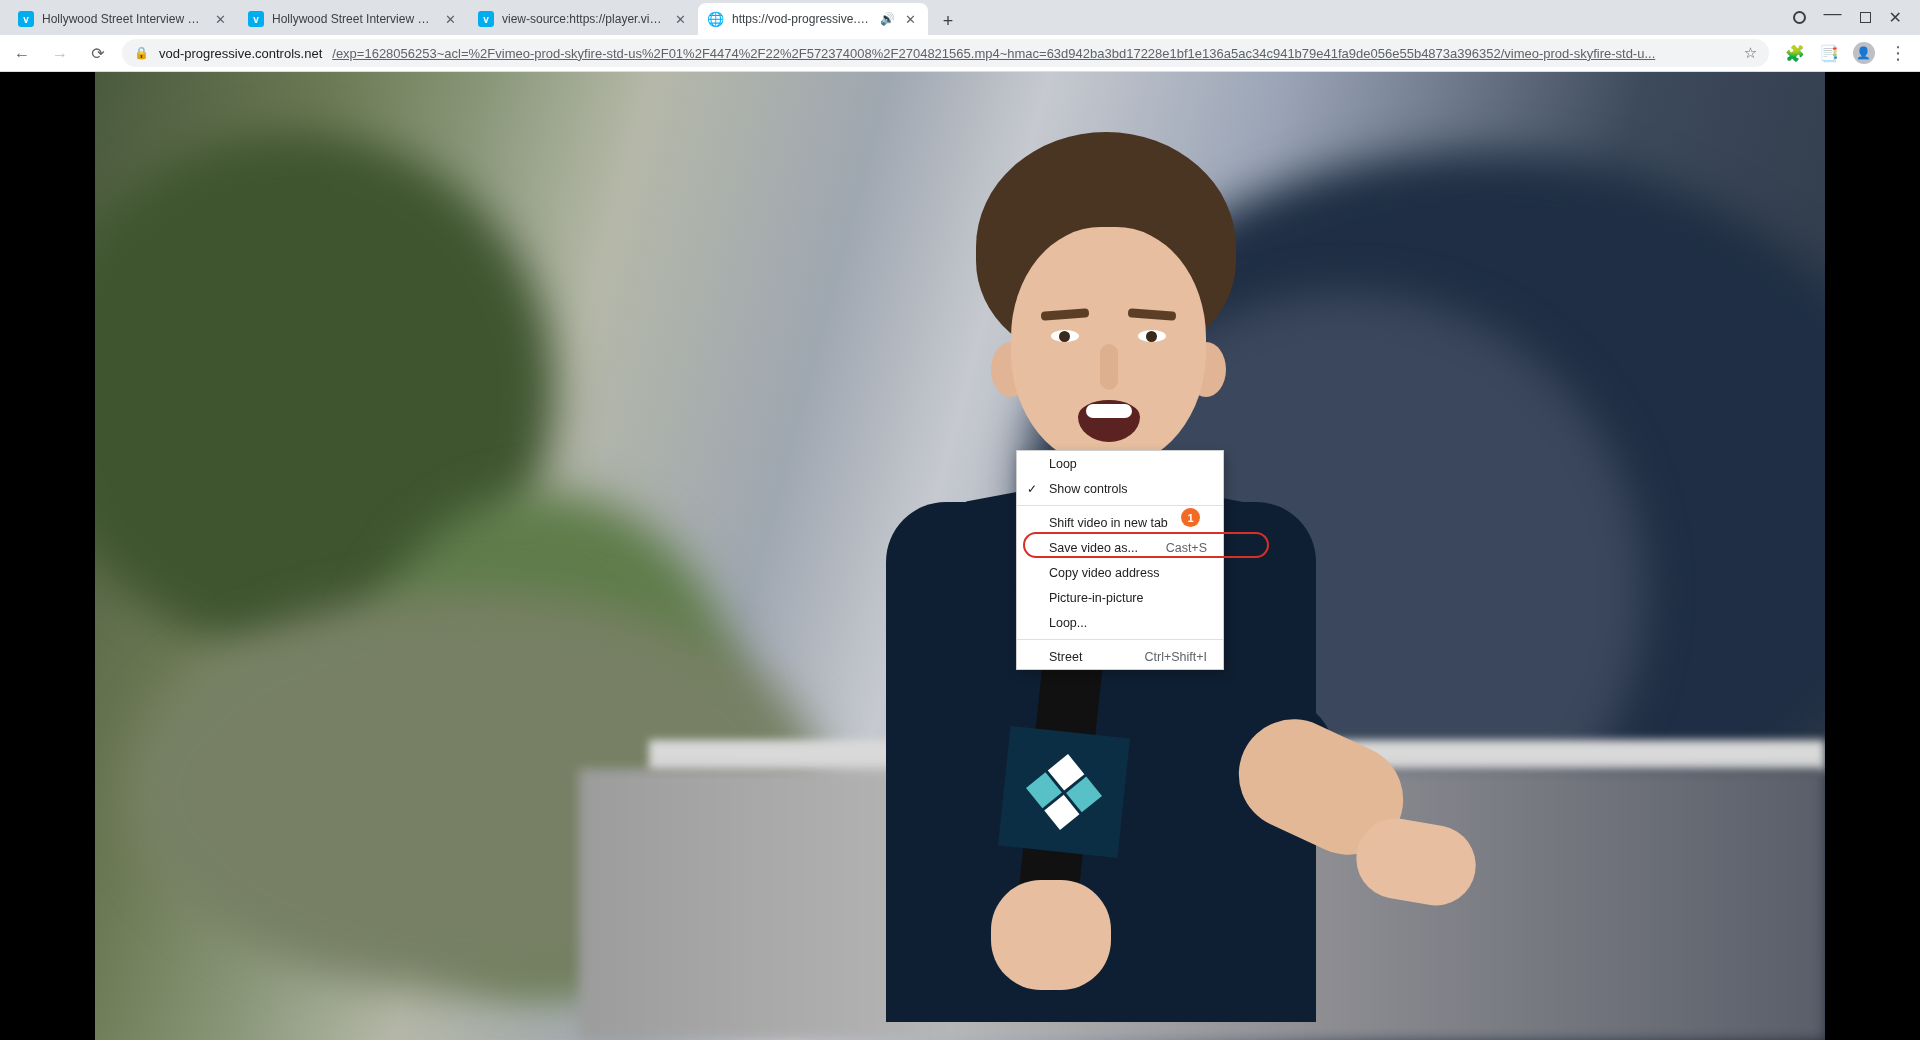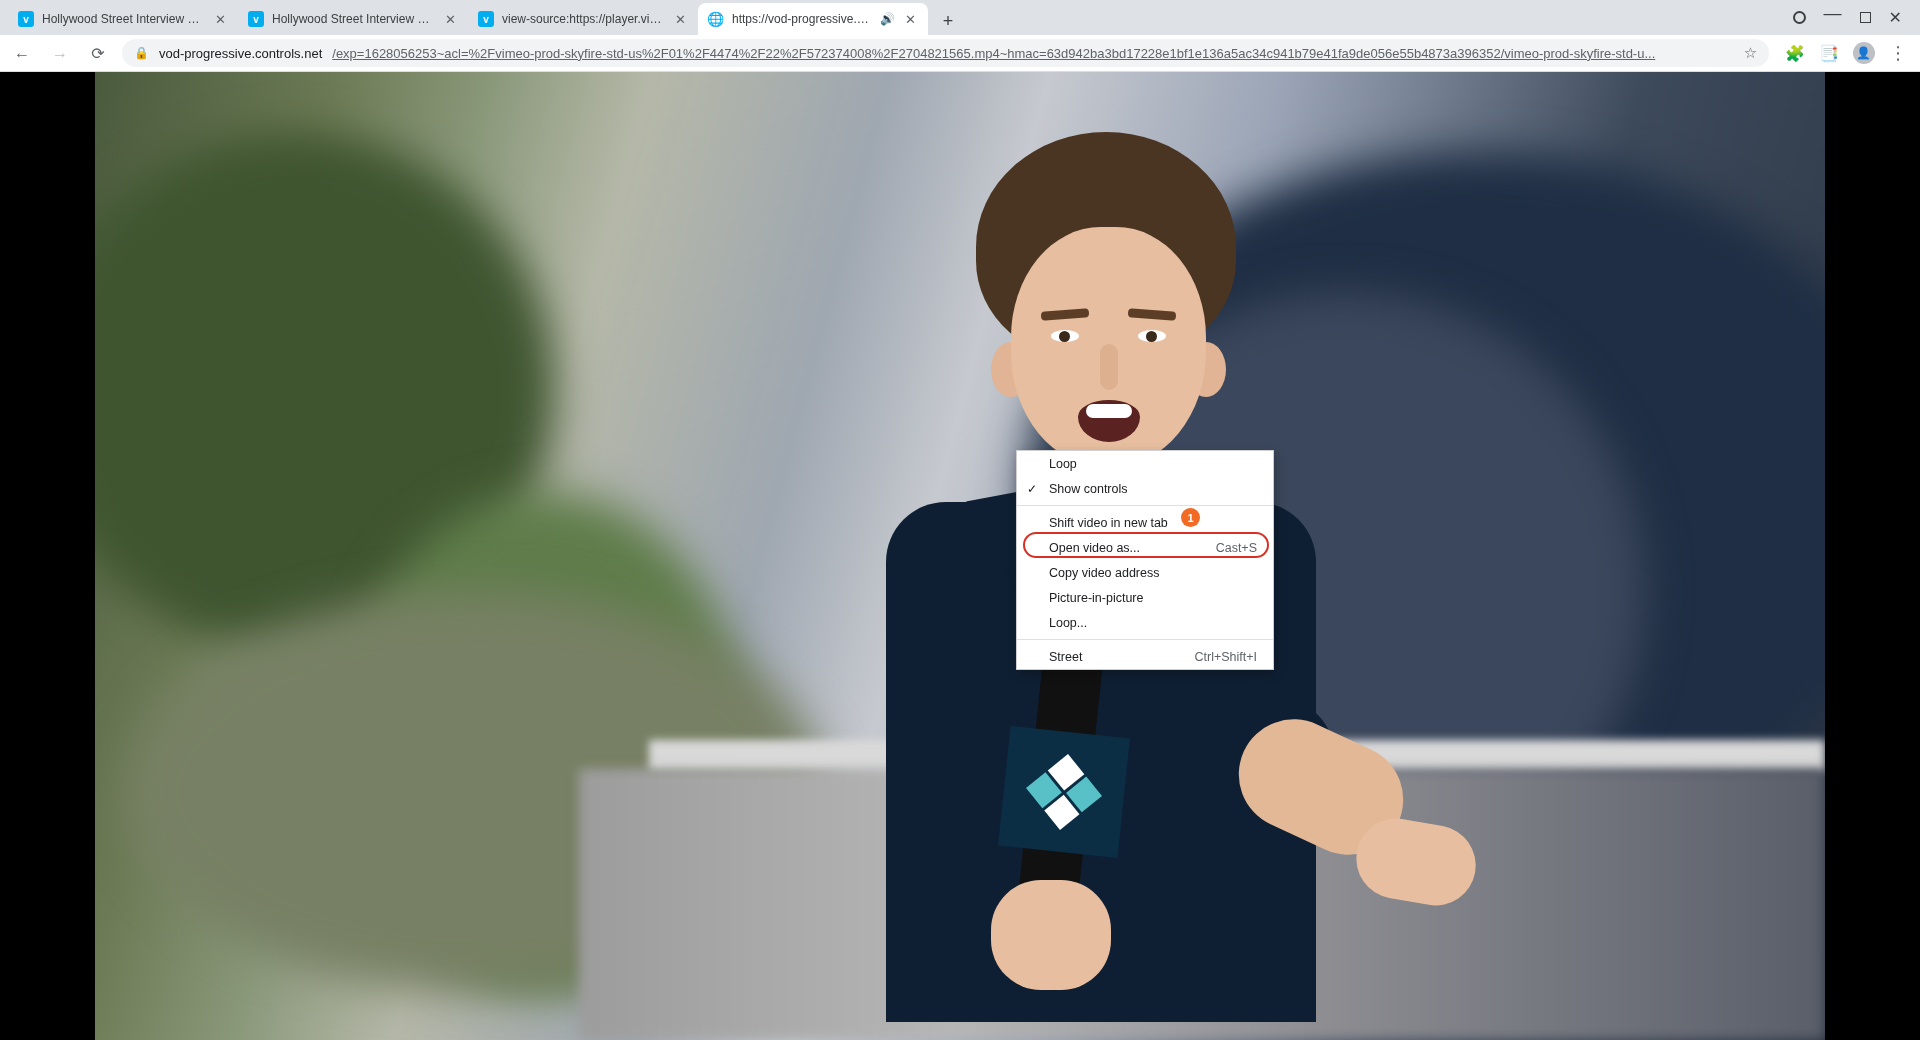--- a/index.html
+++ b/index.html
@@ -85,21 +85,21 @@
 
   .mic    { position:absolute; top:428px; left:175px; width:60px; height:430px; background:#111; border-radius:30px 30px 16px 16px; transform:rotate(6deg);}
   .mic-flag{position:absolute; top:600px; left:148px; width:120px; height:120px; background:#0b2e45; transform:rotate(6deg); display:flex; align-items:center; justify-content:center;}
   .mic-flag .logo{ width:54px; height:54px; transform:rotate(45deg); display:grid; grid-template:1fr 1fr/1fr 1fr; gap:3px;}
   .mic-flag .logo span:nth-child(1){background:#fff;}
   .mic-flag .logo span:nth-child(2){background:#57c1c7;}
   .mic-flag .logo span:nth-child(3){background:#57c1c7;}
   .mic-flag .logo span:nth-child(4){background:#fff;}
 
   
-  .ctx-menu { position:absolute; left:1016px; top:450px; width:258px; background:#fff; border:1px solid #cfcfcf; box-shadow: 2px 4px 10px rgba(0,0,0,.25); font-size:12.5px; color:#202124;}
+  .ctx-menu { position:absolute; left:1016px; top:450px; width:208px; background:#fff; border:1px solid #cfcfcf; box-shadow: 2px 4px 10px rgba(0,0,0,.25); font-size:12.5px; color:#202124;}
   .ctx-item { height:25px; display:flex; align-items:center; padding:0 16px 0 32px; position:relative; cursor:default;}
   .ctx-item .chk{ position:absolute; left:10px; font-size:12px;}
   .ctx-item .kbd{ margin-left:auto; color:#5f6368;}
   .ctx-sep  { height:1px; background:#e0e0e0; margin:4px 0;}
 
   .annot-ring { position:absolute; left:1023px; top:532px; width:246px; height:26px; border:2.5px solid #d93025; border-radius:14px; pointer-events:none;}
   .annot-badge{ position:absolute; left:1181px; top:508px; width:19px; height:19px; background:#f36a24; color:#fff; border-radius:50%; font-size:11px; font-weight:600; display:flex; align-items:center; justify-content:center; pointer-events:none;}
 </style>
 </head>
 <body>
@@ -215,21 +215,21 @@
   </div>
   <div class="ctx-item">
     <span class="chk">✓</span>
     <span>Show controls</span>
   </div>
   <div class="ctx-sep"></div>
   <div class="ctx-item">
     <span>Shift video in new tab</span>
   </div>
   <div class="ctx-item">
-    <span>Open video as...</span>
+    <span>Save video as...</span>
     <span class="kbd">Cast+S</span>
   </div>
   <div class="ctx-item">
     <span>Copy video address</span>
   </div>
   <div class="ctx-item">
     <span>Picture-in-picture</span>
   </div>
   <div class="ctx-item">
     <span>Loop...</span>

